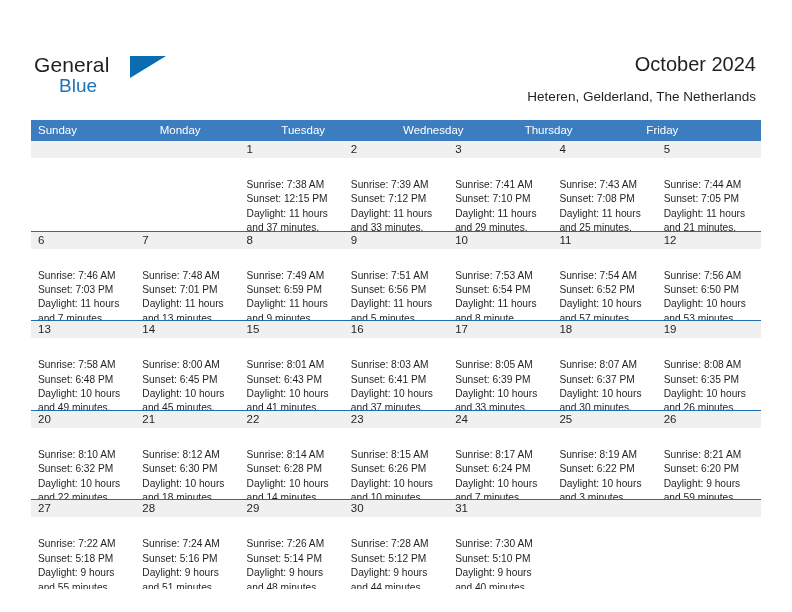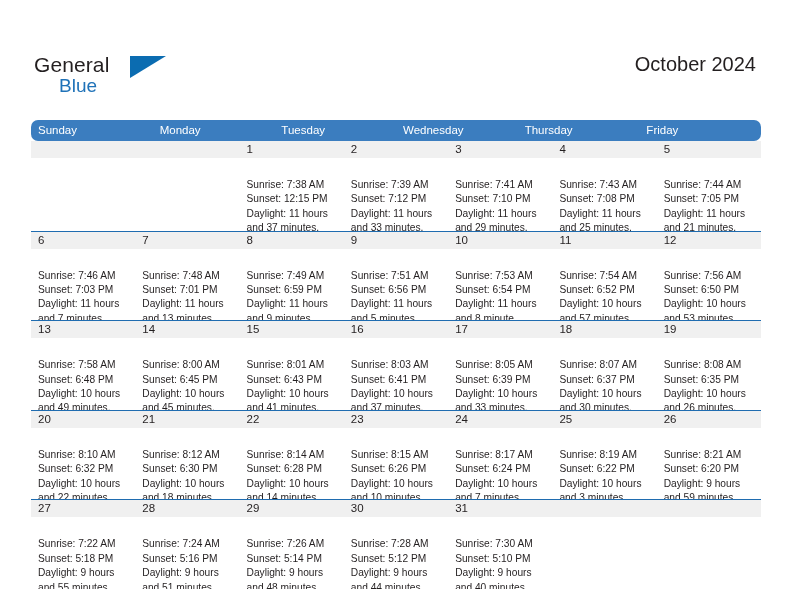--- a/index.html
+++ b/index.html
@@ -86,21 +86,20 @@
   .calendar {
     position: absolute;
     left: 31px;
     top: 104px;
     width: 730px;
   }
   .weekhead {
     display: flex;
     background: #3b7dbf;
     height: 21px;
-    border-radius: 7px;
   }
   .weekhead .wh {
     flex: 1 1 0;
     color: #ffffff;
     font-size: 11.5px;
     line-height: 21px;
     padding-left: 7px;
     box-sizing: border-box;
     white-space: nowrap;
   }
@@ -148,20 +147,21 @@
   <div class="top">
 
     <div class="brand">
       <span class="brand-general">General</span>
       <span class="brand-blue">Blue</span>
       <span class="brand-flag"></span>
     </div>
 
     <div class="title-wrap">
       <div class="cal-title">October 2024</div>
+      <div class="cal-sub">Heteren, Gelderland, The Netherlands</div>
     </div>
 
   </div>
 
   <div class="calendar">
     <div class="weekhead">
         <div class="wh">Sunday</div>
         <div class="wh">Monday</div>
         <div class="wh">Tuesday</div>
         <div class="wh">Wednesday</div>

